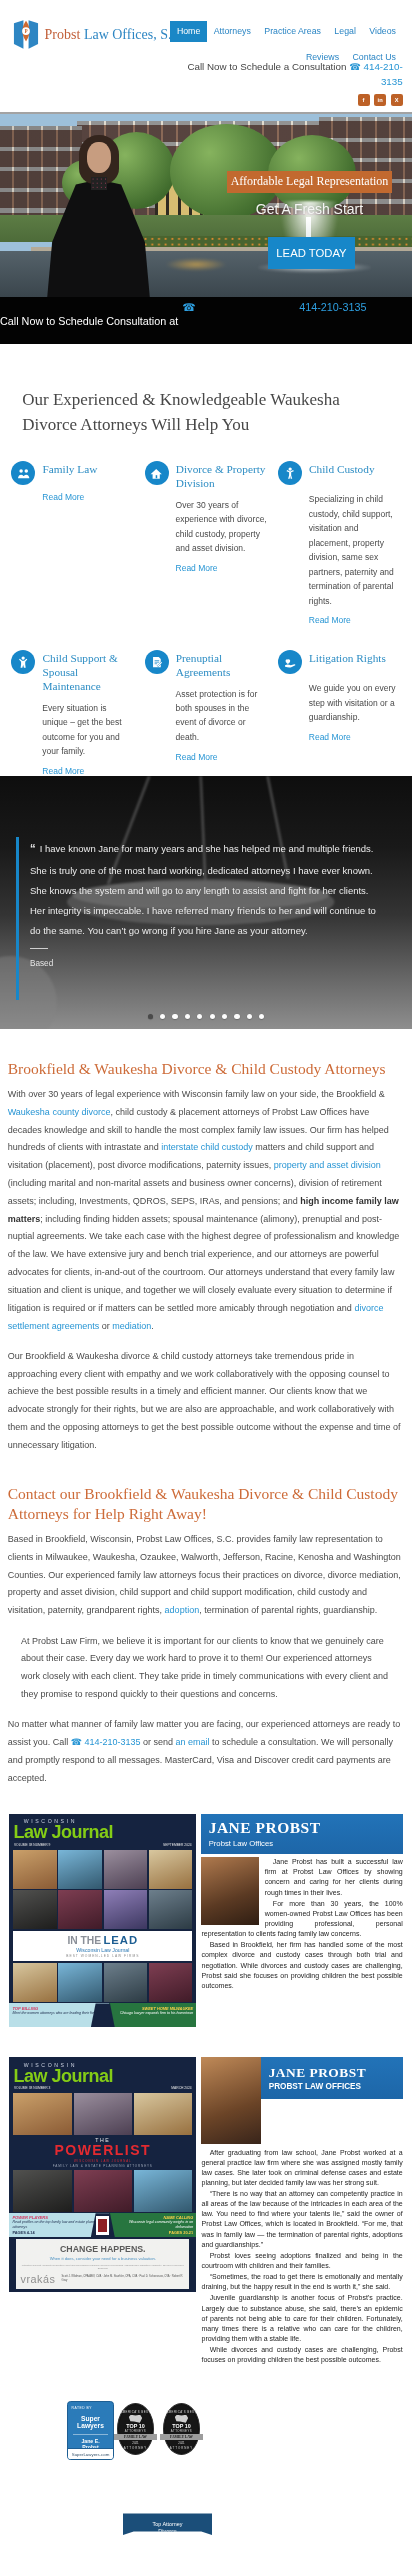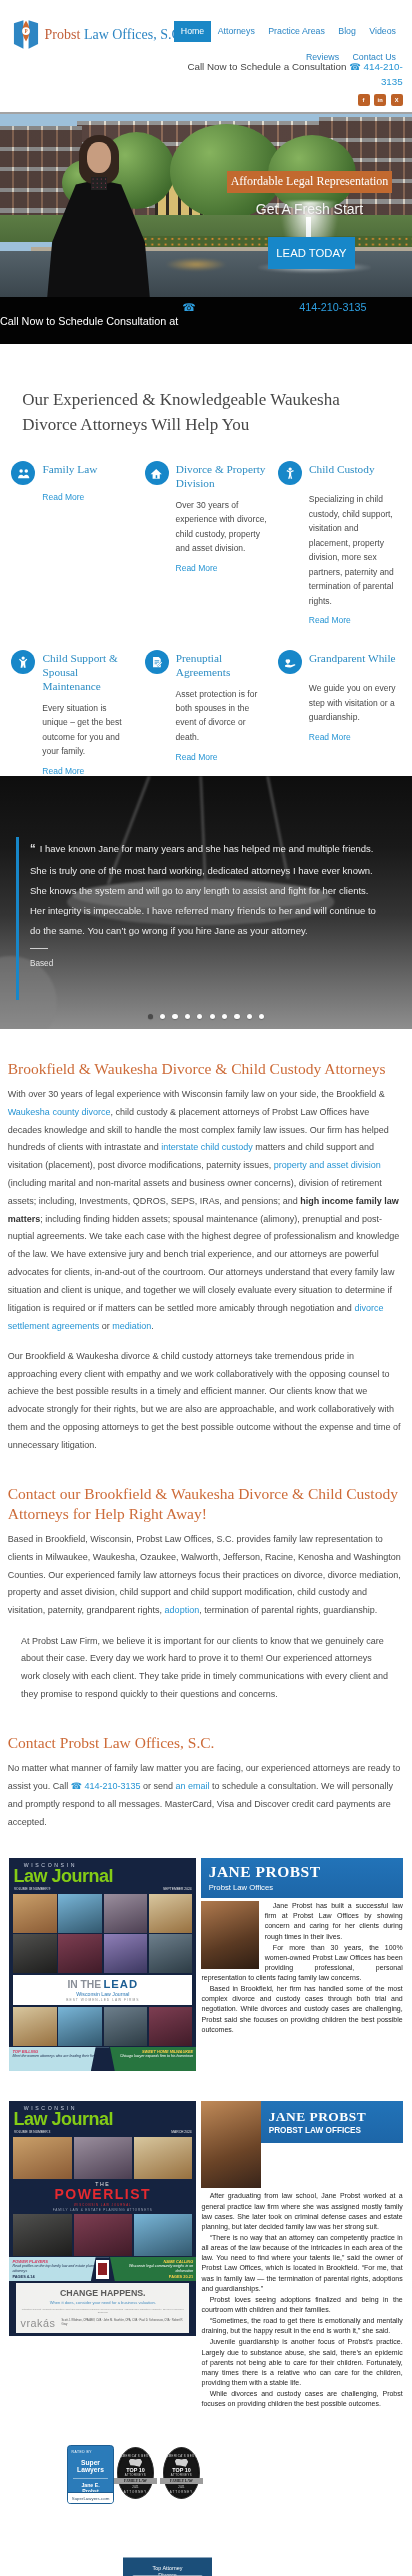--- a/index.html
+++ b/index.html
@@ -181,21 +181,21 @@
         <path d="M30 4 C40 18 42 34 30 52 C18 34 20 18 30 4 Z" fill="#cf6a30"></path>
         <circle cx="30" cy="28" r="9" fill="#fff"></circle>
         <text x="30" y="32.5" font-size="12" font-family="Liberation Serif,serif" fill="#cf6a30" text-anchor="middle" font-weight="bold">P</text>
         <path d="M30 52 L30 66" stroke="#fff" stroke-width="3"></path>
       </svg>
     </span>
     <span class="logo-text"><span class="logo-accent">Probst</span> <span class="logo-rest">Law Offices, S.C.</span></span>
   </div>
   <div class="nav">
     <div class="nav-row1">
-      <span class="nav-item active">Home</span><span class="nav-item">Attorneys</span><span class="nav-item">Practice Areas</span><span class="nav-item">Blog</span><span class="nav-item">Videos</span>
+      <span class="nav-item active">Home</span><span class="nav-item">Attorneys</span><span class="nav-item">Practice Areas</span><span class="nav-item">Legal</span><span class="nav-item">Videos</span>
     </div>
     <div class="nav-row2">
       <span class="nav-item">Reviews</span><span class="nav-item">Contact Us</span>
     </div>
   </div>
   <div class="call-line">
     <span>Call Now to Schedule a Consultation</span>
     <span class="phone-glyph">☎</span>
     <a class="ph" href="#">414-210-3135</a>
   </div>
@@ -281,21 +281,21 @@
     <div class="card">
       <div class="card-head">
         <span class="card-icon">
           <svg width="10.3" height="12.4" viewBox="0 0 20 24" fill="#fff">
               <circle cx="10" cy="4" r="3.2"></circle>
               <path d="M3 8 L8 10 V16 L6 23 H9 L10 17 L11 23 H14 L12 16 V10 L17 8 L16 6 L10 8.5 L4 6 Z"></path>
             </svg>
         </span>
         <div class="card-title">Child Custody</div>
       </div>
-      <div class="card-body">Specializing in child custody, child support, visitation and placement, property division, more sex partners, paternity and termination of parental rights.</div>
+      <div class="card-body">Specializing in child custody, child support, visitation and placement, property division, same sex partners, paternity and termination of parental rights.</div>
       <a class="card-more" href="#">Read More</a>
     </div>
 
     <div class="card">
       <div class="card-head">
         <span class="card-icon">
           <svg width="10.3" height="12.4" viewBox="0 0 20 24" fill="#fff">
               <circle cx="10" cy="4" r="3.2"></circle>
               <path d="M2 7 L6 11 V16 L5 23 H8.5 L10 17 L11.5 23 H15 L14 16 V11 L18 7 L16.5 5.5 L12 9 H8 L3.5 5.5 Z"></path>
             </svg>
@@ -322,21 +322,21 @@
     </div>
 
     <div class="card">
       <div class="card-head">
         <span class="card-icon">
           <svg width="12.4" height="11.3" viewBox="0 0 24 22" fill="#fff">
               <path d="M12 8 C12 5 9 3.5 7.5 5.5 C6 3.5 3 5 3 8 C3 11 7.5 14 7.5 14 S12 11 12 8 Z"></path>
               <path d="M2 16 C6 14 10 15 13 16 L20 14 C22 13.5 23 15.5 21 16.5 L14 20 C11 21 7 20.5 2 19 Z"></path>
             </svg>
         </span>
-        <div class="card-title">Grandparent While</div>
+        <div class="card-title">Litigation Rights</div>
       </div>
       <div class="card-body">We guide you on every step with visitation or a guardianship.</div>
       <a class="card-more" href="#">Read More</a>
     </div>
 
   </div>
 </div>
 
 <div class="sec testimonial">
   <svg class="scale-svg" width="464" height="253" viewBox="0 0 900 492">
@@ -361,21 +361,20 @@
   </div>
 </div>
 
 <div class="sec content">
   <h2>Brookfield &amp; Waukesha Divorce &amp; Child Custody Attorneys</h2>
   <p><span>With over 30 years of legal experience with Wisconsin family law on your side, the Brookfield &amp; </span><a href="#" class="tlink">Waukesha county divorce</a><span>, child custody &amp; placement attorneys of Probst Law Offices have decades knowledge and skill to handle the most complex family law issues. Our firm has helped hundreds of clients with intrastate and </span><a href="#" class="tlink">interstate child custody</a><span> matters and child support and visitation (placement), post divorce modifications, paternity issues, </span><a href="#" class="tlink">property and asset division</a><span> (including marital and non-marital assets and business owner concerns), division of retirement assets; including, Investments, QDROS, SEPS, IRAs, and pensions; and </span><strong>high income family law matters</strong><span>; including finding hidden assets; spousal maintenance (alimony), prenuptial and post-nuptial agreements.  We take each case with the highest degree of professionalism and knowledge of the law. We have extensive jury and bench trial experience, and our attorneys are powerful advocates for clients, in-and-out of the courtroom. Our attorneys understand that every family law situation and client is unique, and together we will closely evaluate every situation to determine if litigation is required or if matters can be settled more amicably through negotiation and </span><a href="#" class="tlink">divorce settlement agreements</a><span> or </span><a href="#" class="tlink">mediation</a><span>.</span></p>
   <p>Our Brookfield &amp; Waukesha divorce &amp; child custody attorneys take tremendous pride in approaching every client with empathy and we work collaboratively with the opposing counsel to achieve the best possible results in a timely and efficient manner. Our clients know that we advocate strongly for their rights, but we are also are approachable, and work collaboratively with them and the opposing attorneys to get the best possible outcome without the expense and time of unnecessary litigation.</p>
   <h2>Contact our Brookfield &amp; Waukesha Divorce &amp; Child Custody Attorneys for Help Right Away!</h2>
   <p><span>Based in Brookfield, Wisconsin, Probst Law Offices, S.C. provides family law representation to clients in Milwaukee, Waukesha, Ozaukee, Walworth, Jefferson, Racine, Kenosha and Washington Counties. Our experienced family law attorneys focus their practices on divorce, divorce mediation, property and asset division, child support and child support modification, child custody and visitation, paternity, grandparent rights, </span><a href="#" class="tlink">adoption</a><span>, termination of parental rights, guardianship.</span></p>
   <p class="indent">At Probst Law Firm, we believe it is important for our clients to know that we genuinely care about their case. Every day we work hard to prove it to them! Our experienced attorneys work closely with each client. They take pride in timely communications with every client and they promise to respond quickly to their questions and concerns.</p>
-  <h2>Contact Probst Law Offices, S.C.</h2>
   <p><span>No matter what manner of family law matter you are facing, our experienced attorneys are ready to assist you. Call </span><a href="#" class="tlink">☎ 414-210-3135</a><span> or send </span><a href="#" class="tlink">an email</a><span> to schedule a consultation. We will personally and promptly respond to all messages.  MasterCard, Visa and Discover credit card payments are accepted.</span></p>
 </div>
 
 <div class="sec journal j1">
   <div class="cover">
     <div class="cov-small">WISCONSIN</div>
     <div class="cov-brand">Law Journal</div>
     <div class="cov-meta">
         <span>VOLUME 38 NUMBER 9</span>
         <span>SEPTEMBER 2024</span>

